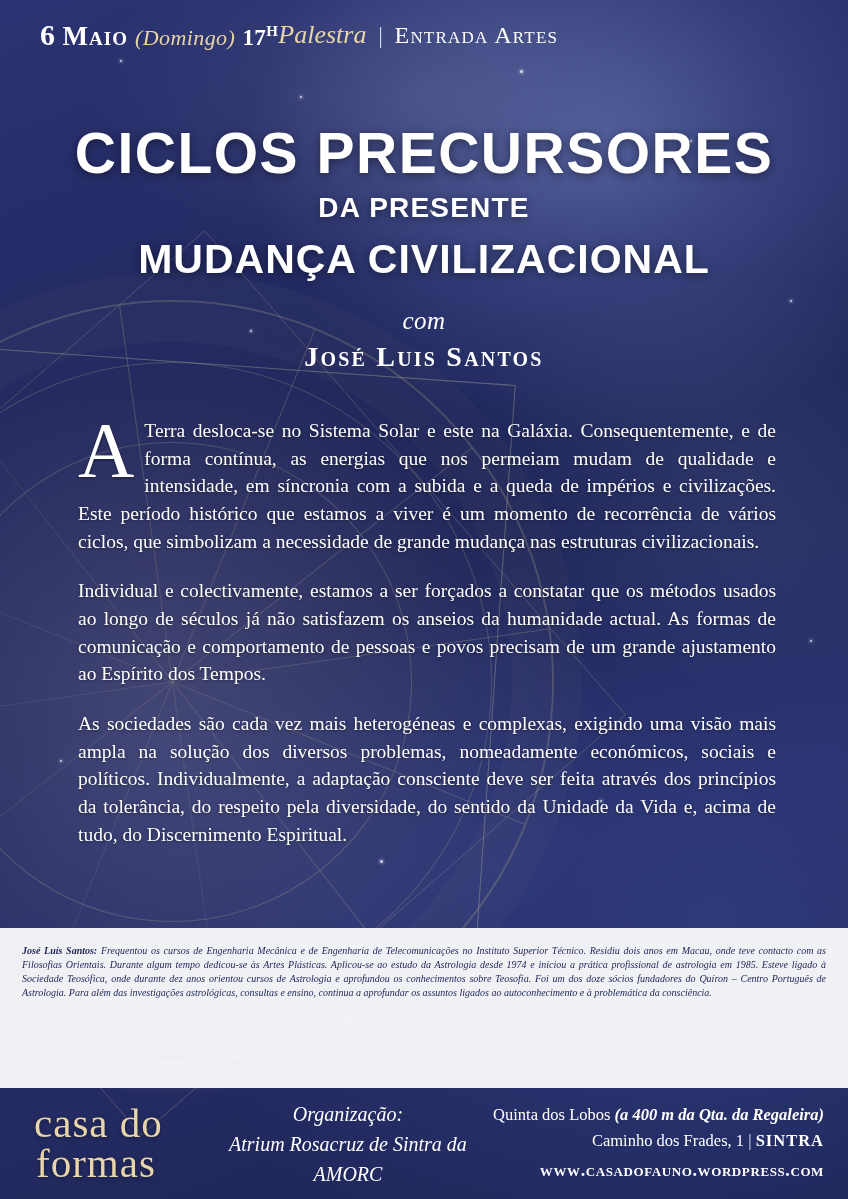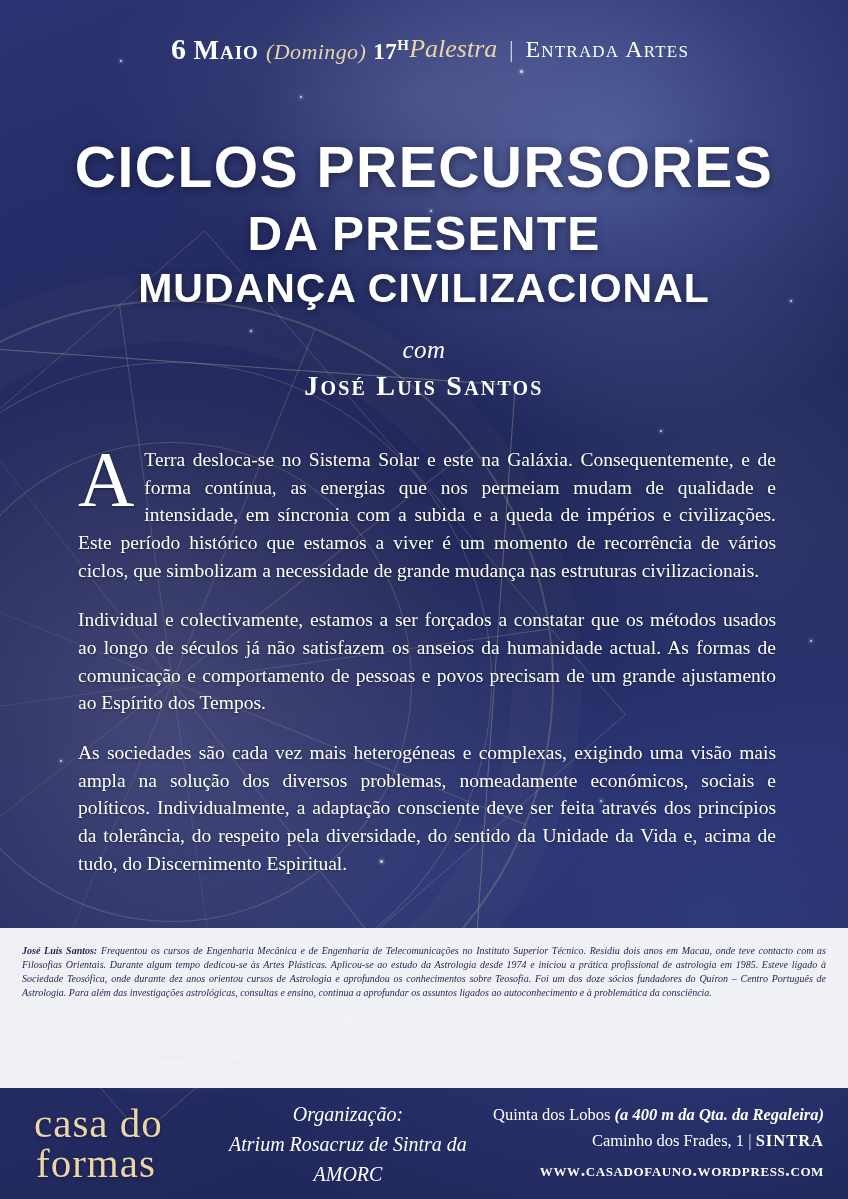--- a/index.html
+++ b/index.html
@@ -88,24 +88,24 @@
     background: #fff;
     border-radius: 50%;
     opacity: .75;
     box-shadow: 0 0 3px 1px rgba(255,255,255,0.45);
   }
 
   
   .header {
     position: relative;
     height: 70px;
-    padding: 32px 28px 0 40px;
+    padding: 18px 28px 0 40px;
     display: flex;
     align-items: flex-start;
-    justify-content: center;
+    justify-content: flex-start;
   }
   .date-line {
     font-size: 27px;
     letter-spacing: .4px;
     white-space: nowrap;
   }
   .date-line .day {
     font-weight: bold;
     font-size: 30px;
   }
@@ -156,31 +156,31 @@
     font-family: "Liberation Sans", sans-serif;
     font-weight: bold;
     font-size: 57px;
     letter-spacing: 1.5px;
     text-shadow: 0 2px 10px rgba(0,0,0,0.45);
     line-height: 1.05;
   }
   .title-sub1 {
     font-family: "Liberation Sans", sans-serif;
     font-weight: bold;
-    font-size: 48px;
+    font-size: 28px;
     letter-spacing: 1.2px;
     margin-top: 8px;
     text-shadow: 0 2px 9px rgba(0,0,0,0.45);
   }
   .title-sub2 {
     font-family: "Liberation Sans", sans-serif;
     font-weight: bold;
     font-size: 41px;
     letter-spacing: 1px;
-    margin-top: 4px;
+    margin-top: 12px;
     text-shadow: 0 2px 9px rgba(0,0,0,0.45);
   }
   .com {
     font-style: italic;
     font-size: 25px;
     margin-top: 24px;
     letter-spacing: .5px;
   }
   .speaker {
     font-size: 28px;

